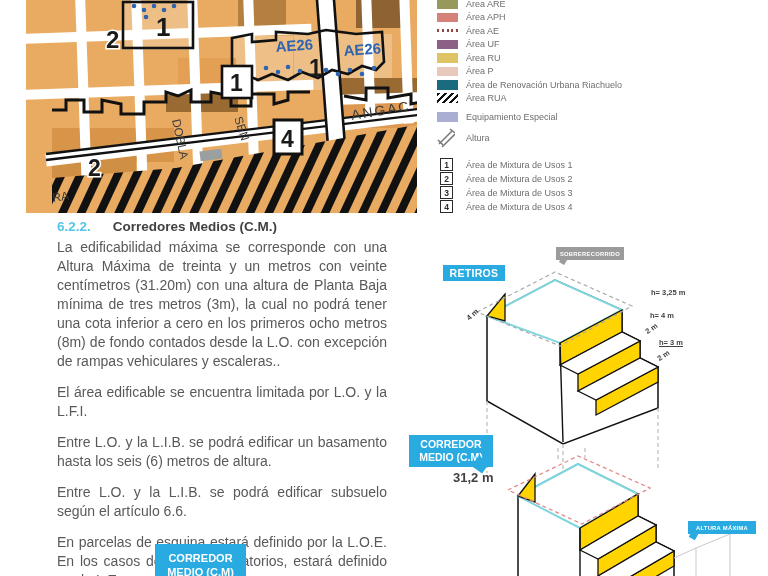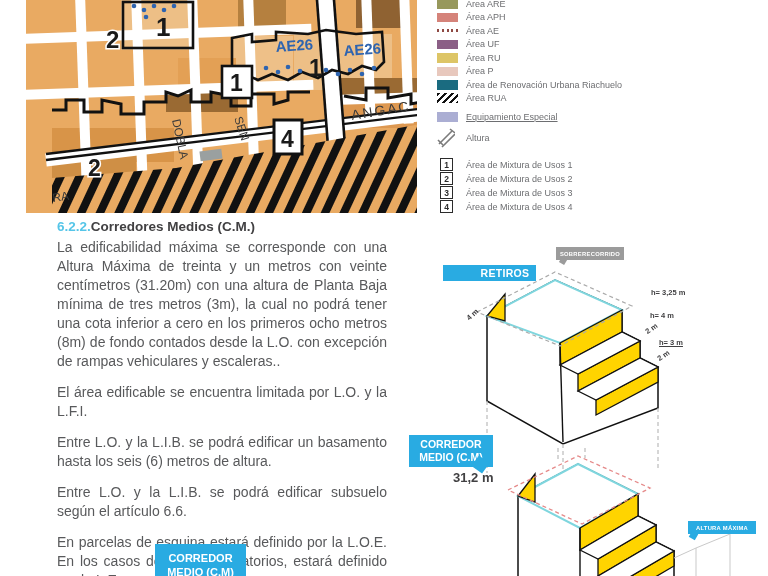--- a/index.html
+++ b/index.html
@@ -11,35 +11,35 @@
   .legend{position:absolute;left:437px;top:-3px;width:320px;}
   .lrow{display:flex;align-items:center;height:13.5px;font-size:9px;color:#6d6e71;}
   .sw{width:21px;height:9.5px;margin-right:8px;flex:0 0 auto;}
   .sw-dotted{width:22px;height:3px;margin-right:7px;flex:0 0 auto;
      background:repeating-linear-gradient(90deg,#8f4a44 0 2px,transparent 2px 4.8px);}
   .sw-hatch{width:21px;height:10px;margin-right:8px;flex:0 0 auto;
      background:repeating-linear-gradient(135deg,#111 0 2.2px,#fff 2.2px 5px);}
   .numbox{width:11px;height:11px;border:1.3px solid #2b2b2b;background:#fff;color:#2b2b2b;
      display:flex;align-items:center;justify-content:center;font-size:8.5px;font-weight:bold;
      margin:0 13px 0 3px;flex:0 0 auto;}
-  .gap-eq{margin-top:5px;text-decoration:underline;}
+  .gap-eq{margin-top:5px;}
   .puentes-row{height:24px;margin-top:2px;}
   .mix-first{margin-top:8px;}
   .mixrow{height:14px;}
 
   
   .heading{position:absolute;left:57px;top:219px;width:332px;font-size:13.5px;font-weight:bold;color:#414042;}
-  .heading .num{color:#55c5e8;margin-right:0;}
+  .heading .num{color:#55c5e8;margin-right:22px;}
   .bodytext{position:absolute;left:57px;top:238px;width:330px;}
   .bodytext p{margin:0 0 12px 0;font-size:14px;line-height:1.36;color:#58595b;text-align:justify;}
 
   
   .badge{background:#29abe2;color:#fff;font-weight:bold;text-align:center;
      display:flex;align-items:center;justify-content:center;flex-direction:column;}
-  .retiros-badge{left:443px;top:265px;width:62px;height:16px;font-size:10.5px;letter-spacing:.3px;padding-left:31px;}
+  .retiros-badge{left:443px;top:265px;width:62px;height:16px;font-size:10.5px;letter-spacing:.3px;}
   .bottom-badge{left:155px;top:544px;width:91px;height:40px;font-size:11px;line-height:1.3;
      justify-content:flex-start;padding-top:7px;box-sizing:border-box;}
   .cm-badge{left:409px;top:435px;width:84px;height:32px;font-size:10.5px;line-height:1.25;}
   .cm-tail{left:474px;top:458px;width:13px;height:13px;background:#29abe2;transform:rotate(35deg);}
   .altura-badge{left:688px;top:521px;width:68px;height:13px;font-size:5.8px;letter-spacing:.3px;}
   .altura-tail{left:690px;top:532px;width:7px;height:7px;background:#29abe2;transform:rotate(30deg);}
   .sobre-badge{left:556px;top:247px;width:68px;height:13px;background:#9b9b9b;color:#fff;
      font-weight:bold;font-size:5.8px;letter-spacing:.3px;display:flex;align-items:center;justify-content:center;}
   .sobre-tail{left:560px;top:258px;width:6px;height:6px;background:#9b9b9b;transform:rotate(30deg);}
   .h-label{left:446px;top:470px;font-size:13px;font-weight:bold;color:#414042;margin-left:7px;}

